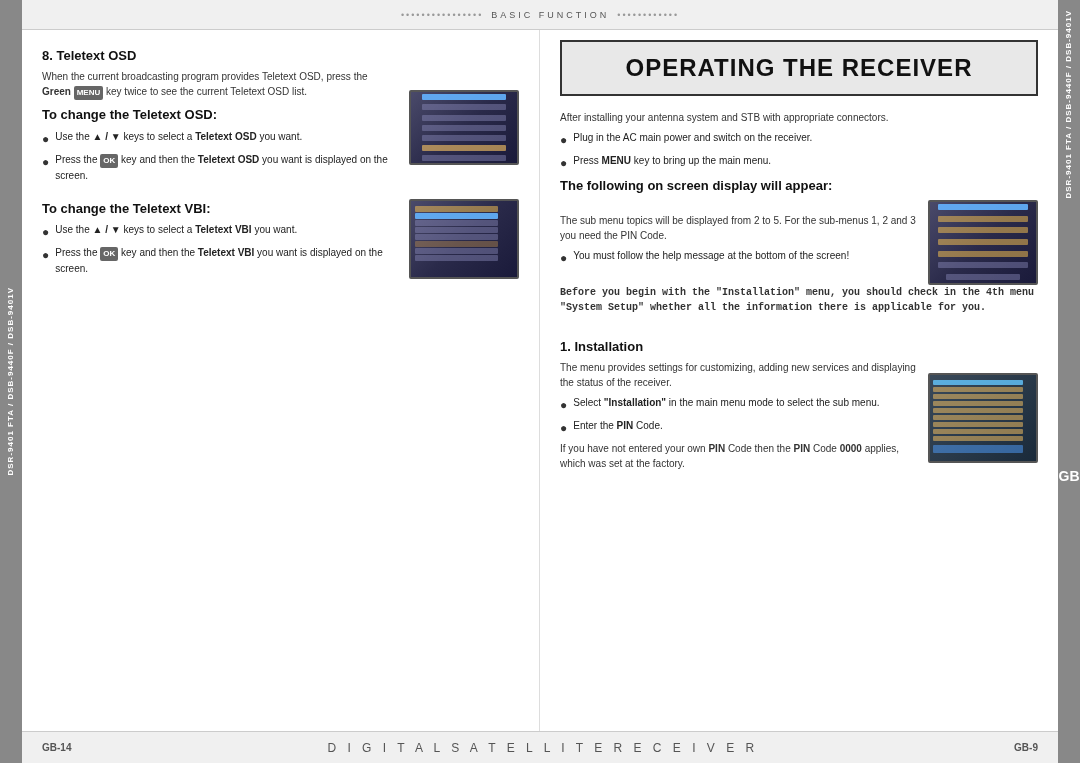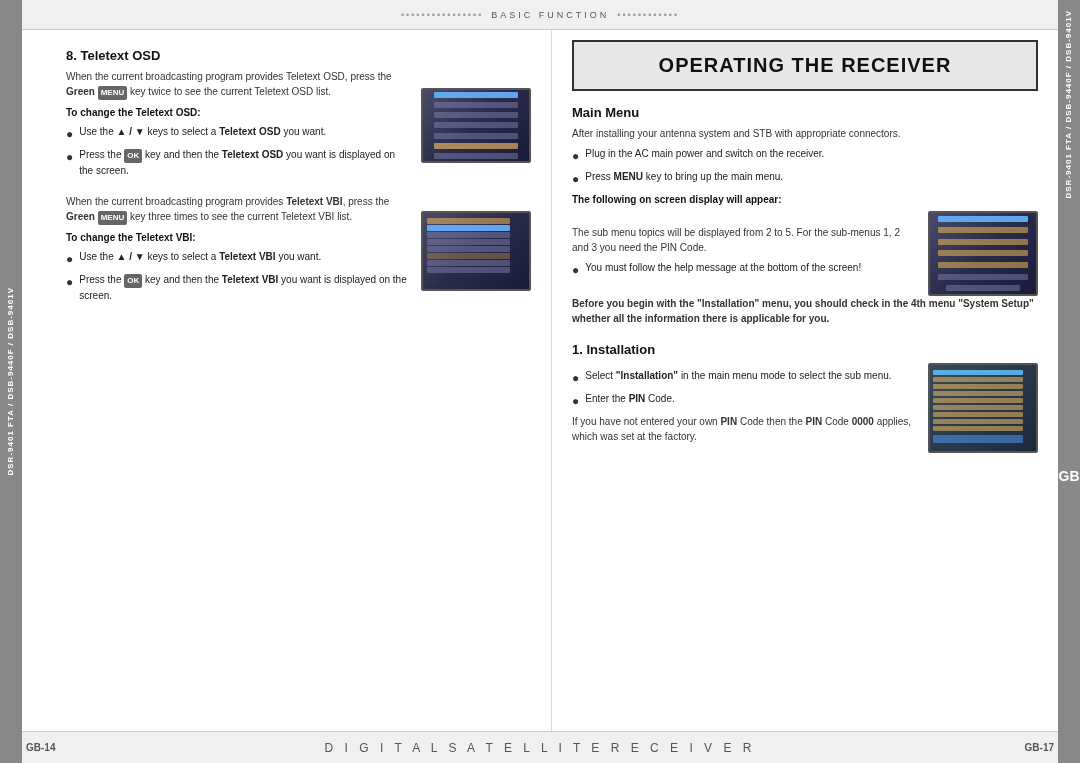--- a/index.html
+++ b/index.html
@@ -109,56 +109,55 @@
     }
 
     
     .left-column {
       width: 50%;
       padding: 18px 20px 10px 20px;
       border-right: 1px solid #ddd;
       display: flex;
       flex-direction: column;
       gap: 0;
-      margin-left: 24px;
     }
 
     
     .right-column {
       width: 50%;
       padding: 10px 20px 10px 20px;
       display: flex;
       flex-direction: column;
     }
 
     
     .receiver-header {
       border: 2px solid #333;
       background: #e8e8e8;
       text-align: center;
       padding: 12px 20px;
       margin-bottom: 14px;
     }
     .receiver-header h1 {
-      font-size: 20px;
+      font-size: 24px;
       font-weight: bold;
       letter-spacing: 1px;
       color: #111;
     }
 
     
     .section-title {
       font-size: 13px;
       font-weight: bold;
       margin-bottom: 6px;
       color: #111;
     }
 
     .subsection-title {
-      font-size: 10px;
+      font-size: 13px;
       font-weight: bold;
       margin-bottom: 4px;
       color: #111;
     }
 
     p {
       font-size: 10px;
       line-height: 1.5;
       color: #333;
       margin-bottom: 5px;
@@ -272,21 +271,21 @@
     }
 
     
     .bottom-footer {
       height: 32px;
       background: #f0f0f0;
       border-top: 1px solid #ccc;
       display: flex;
       align-items: center;
       justify-content: space-between;
-      padding: 0 4px;
+      padding: 0 20px;
       font-size: 9px;
       color: #555;
       gap: 12px;
     }
 
     .footer-left {
       font-weight: bold;
       font-size: 10px;
     }
     .footer-center {
@@ -299,21 +298,22 @@
     }
 
     .section-block {
       margin-bottom: 12px;
     }
 
     .emphasis-block {
       font-size: 10px;
       font-weight: bold;
       line-height: 1.5;
-      margin-bottom: 4px;
+      margin-bottom: 12px;
+      font-family: Liberation Mono, monospace;
     }
   </style>
 </head>
 <body>
 
 <div class="page-container">
 
   <div class="left-tab">
     <div class="left-tab-text">DSR-9401 FTA / DSB-9440F / DSB-9401V</div>
   </div>
@@ -355,23 +355,20 @@
               <div class="screen-menu-line dim"></div>
               <div class="screen-menu-line"></div>
               <div class="screen-menu-line dim"></div>
             </div>
           </div>
         </div>
 
         <div class="section-block">
           <div class="section-with-image">
             <div class="section-text">
-              <p>
-                When the current broadcasting program provides <strong>Teletext VBI</strong>, press the <strong>Green <span class="key-btn">MENU</span></strong> key three times to see the current Teletext VBI list.
-              </p>
               <p class="subsection-title">To change the Teletext VBI:</p>
               <div class="bullet-item">
                 <span class="bullet">●</span>
                 <span>Use the <strong>▲ / ▼</strong> keys to select a <strong>Teletext VBI</strong> you want.</span>
               </div>
               <div class="bullet-item">
                 <span class="bullet">●</span>
                 <span>Press the <span class="key-btn">OK</span> key and then the <strong>Teletext VBI</strong> you want is displayed on the screen.</span>
               </div>
             </div>
@@ -392,21 +389,20 @@
 
       </div>
 
       <div class="right-column">
 
         <div class="receiver-header">
           <h1>OPERATING THE RECEIVER</h1>
         </div>
 
         <div class="section-block">
-          <div class="section-title">Main Menu</div>
           <p>After installing your antenna system and STB with appropriate connectors.</p>
           <div class="bullet-item">
             <span class="bullet">●</span>
             <span>Plug in the AC main power and switch on the receiver.</span>
           </div>
           <div class="bullet-item">
             <span class="bullet">●</span>
             <span>Press <strong>MENU</strong> key to bring up the main menu.</span>
           </div>
           <p class="subsection-title">
@@ -432,20 +428,21 @@
           </div>
           <p class="emphasis-block">
             Before you begin with the "Installation" menu, you should check in the 4th menu "System Setup" whether all the information there is applicable for you.
           </p>
         </div>
 
         <div class="section-block">
           <div class="section-title">1. Installation</div>
           <div class="section-with-image">
             <div class="section-text">
+              <p>The menu provides settings for customizing, adding new services and displaying the status of the receiver.</p>
               <div class="bullet-item">
                 <span class="bullet">●</span>
                 <span>Select <strong>"Installation"</strong> in the main menu mode to select the sub menu.</span>
               </div>
               <div class="bullet-item">
                 <span class="bullet">●</span>
                 <span>Enter the <strong>PIN</strong> Code.</span>
               </div>
               <p>
                 If you have not entered your own <strong>PIN</strong> Code then the <strong>PIN</strong> Code <strong>0000</strong> applies, which was set at the factory.
@@ -465,21 +462,21 @@
             </div>
           </div>
         </div>
 
       </div>
     </div>
 
     <div class="bottom-footer">
       <span class="footer-left">GB-14</span>
       <span class="footer-center">D I G I T A L   S A T E L L I T E   R E C E I V E R</span>
-      <span class="footer-right">GB-17</span>
+      <span class="footer-right">GB-9</span>
     </div>
 
   </div>
 
   <div class="right-tab">
     <div class="right-tab-top">DSR-9401 FTA / DSB-9440F / DSB-9401V</div>
     <div class="right-tab-bottom">
       <div class="right-tab-gb">GB</div>
     </div>
   </div>

